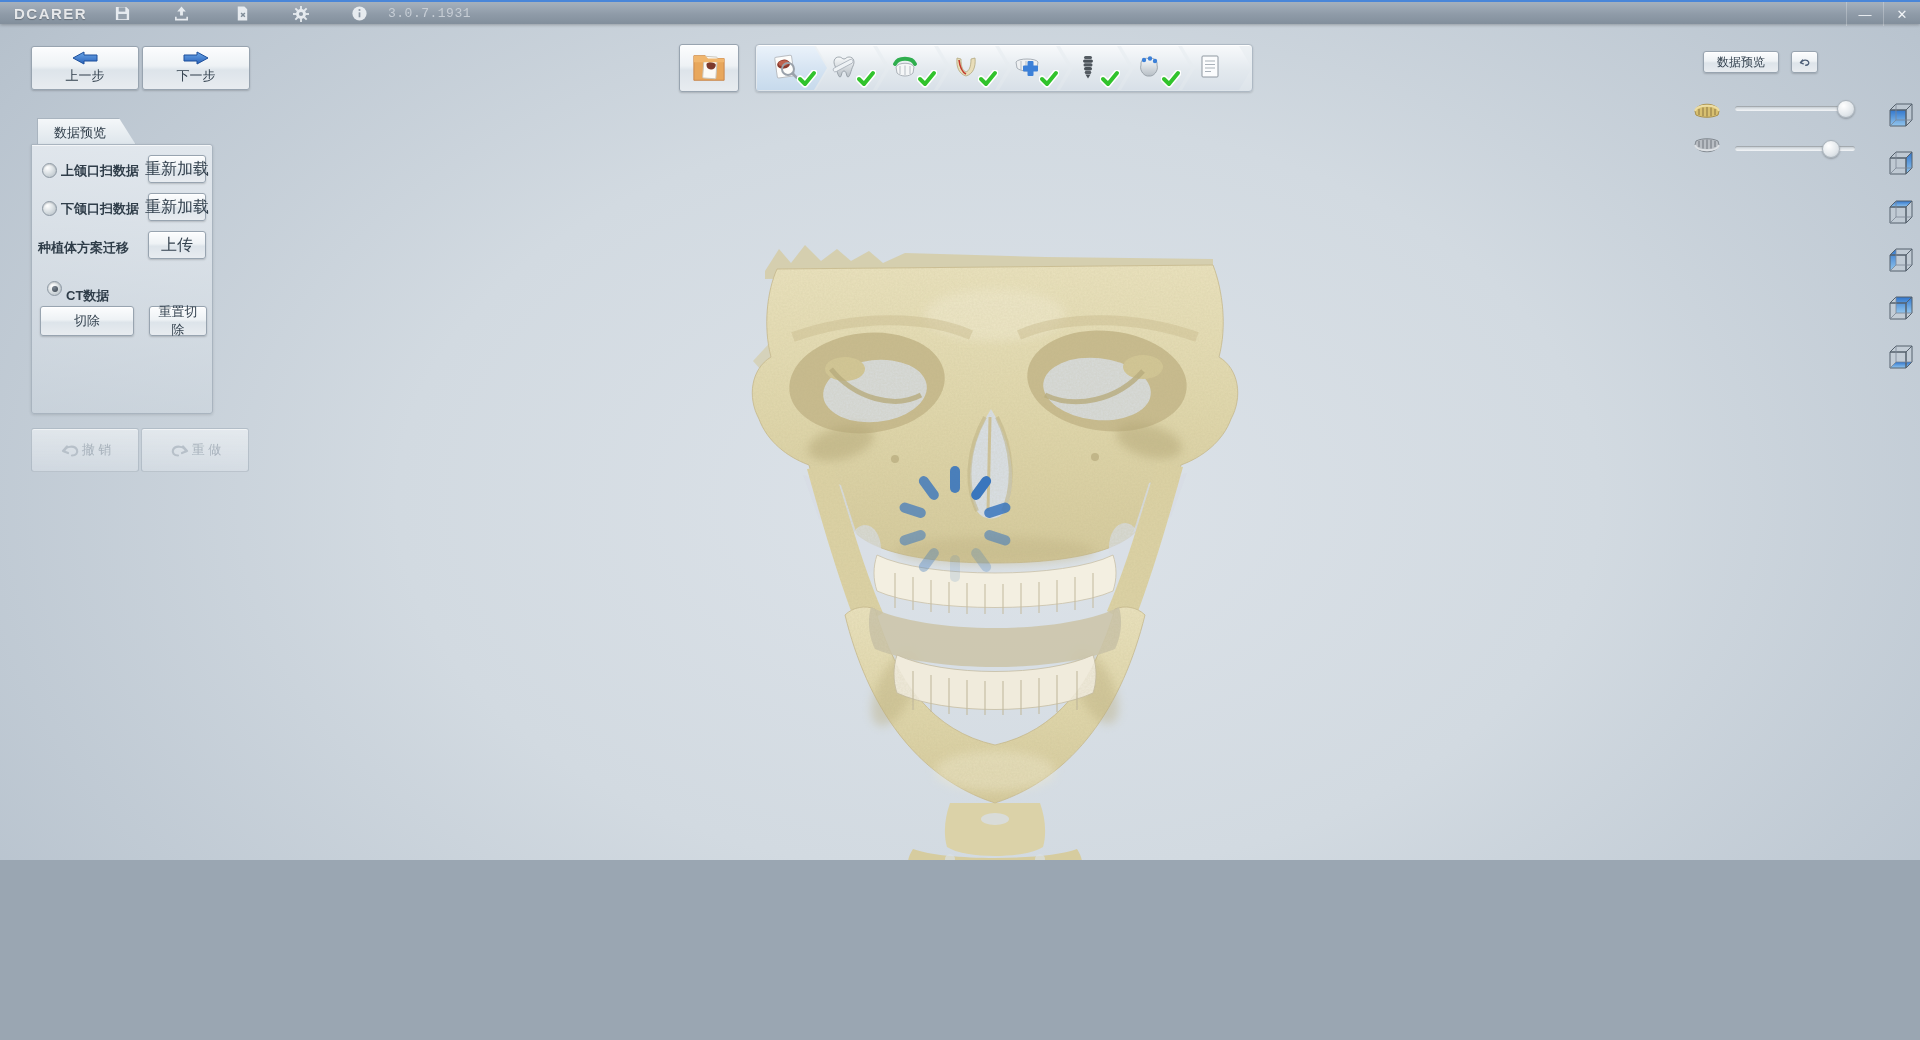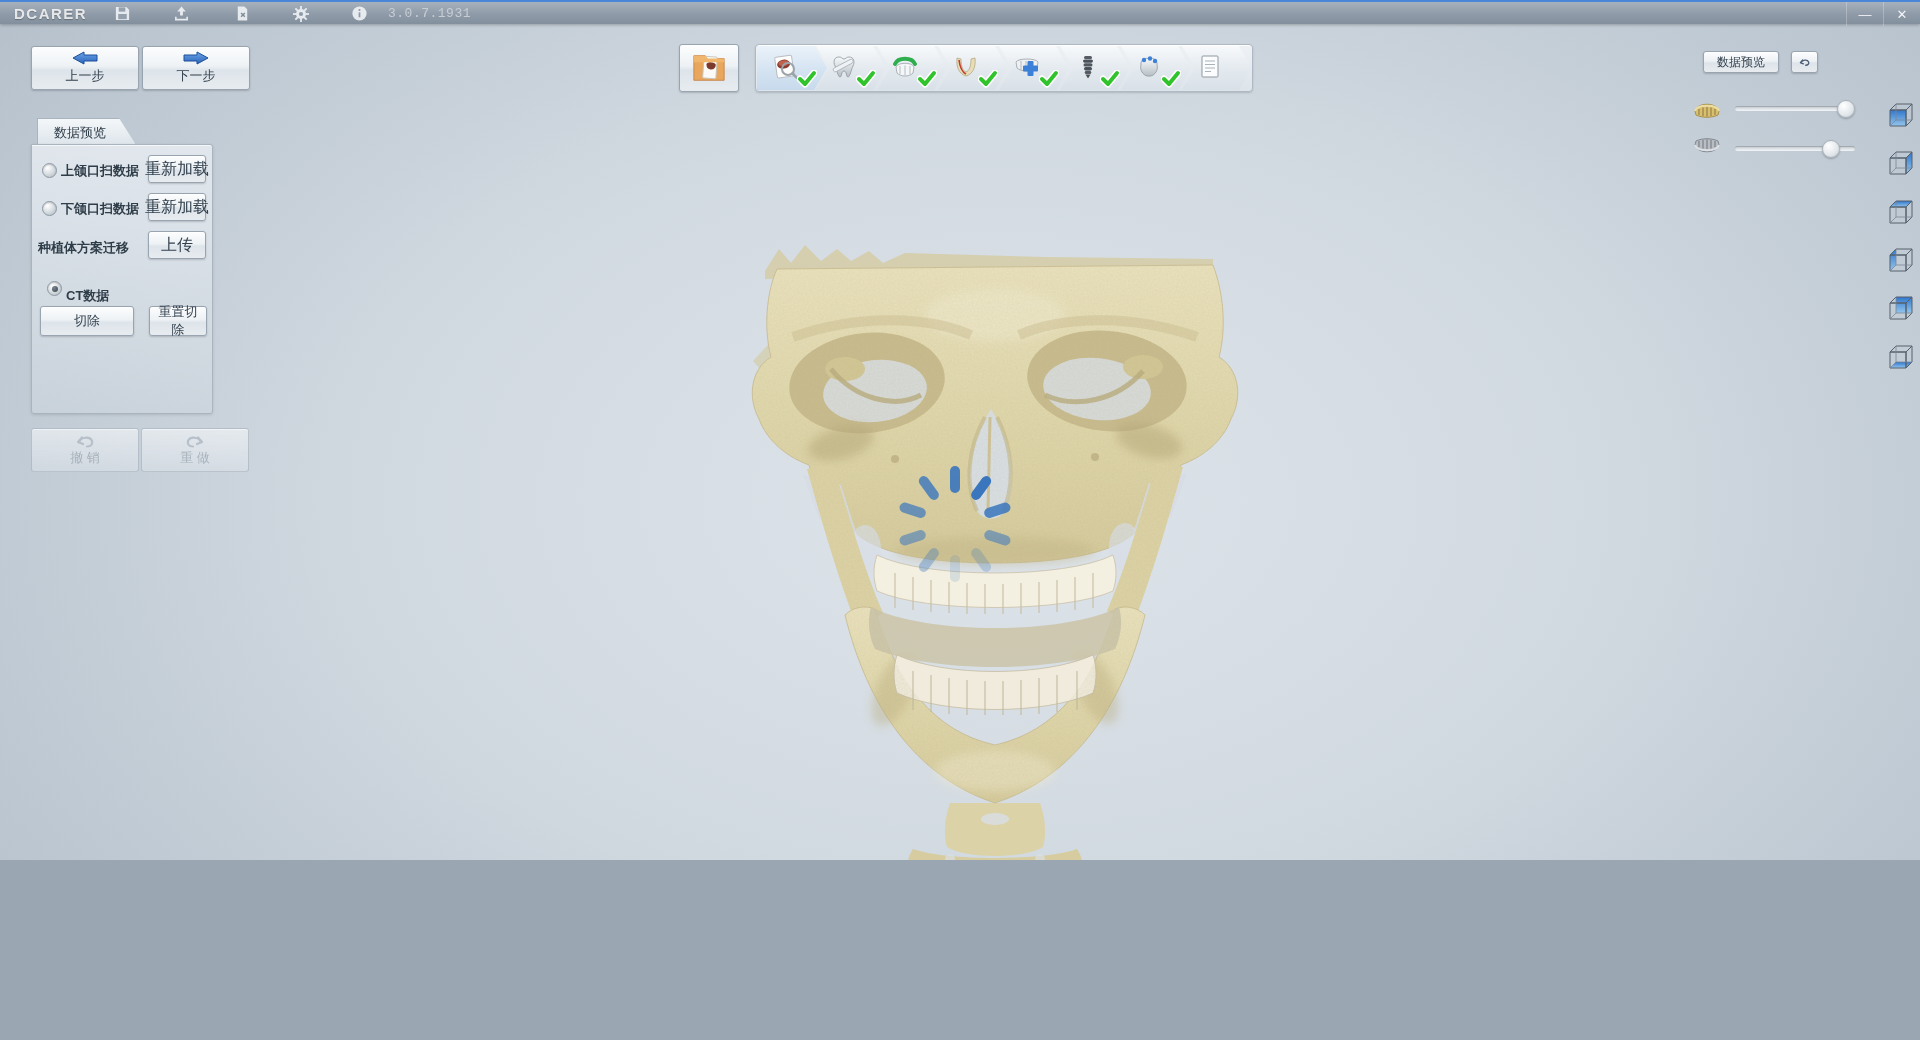--- a/index.html
+++ b/index.html
@@ -32,21 +32,21 @@
     border:1px solid #a9b4bf;border-radius:0 3px 3px 3px;
     background:linear-gradient(rgba(233,238,243,.8),rgba(206,215,223,.55));
     box-shadow:inset 0 1px 0 rgba(255,255,255,.65),0 1px 3px rgba(0,0,0,.12);}
   .radio{position:absolute;width:13px;height:13px;border-radius:50%;border:1px solid #8d98a3;
     background:radial-gradient(circle at 35% 30%, #ffffff, #d3dade 55%, #aeb7bf);box-shadow:inset 0 1px 1px rgba(0,0,0,.15);cursor:pointer;}
   .radio.checked::after{content:"";position:absolute;left:3.5px;top:3.5px;width:6px;height:6px;border-radius:50%;
     background:radial-gradient(circle at 35% 30%, #7a8591, #39424c);}
   .plabel{position:absolute;font-size:13px;color:#2f3d49;white-space:nowrap;font-weight:bold;}
   .pbtn{position:absolute;width:58px;height:28px;font-size:16px;display:flex;align-items:center;justify-content:center;white-space:nowrap;}
   .cutbtn{position:absolute;height:30px;font-size:13px;display:flex;align-items:center;justify-content:center;}
-  .hist-btn{position:absolute;top:428px;width:108px;height:44px;display:flex;flex-direction:column;align-items:center;
+  .hist-btn{position:absolute;top:428px;width:108px;height:44px;display:flex;flex-direction:row;align-items:center;
     justify-content:center;gap:1px;font-size:13px;color:#a8b2bc;
     border:1px solid rgba(152,164,176,.55);background:linear-gradient(rgba(250,252,253,.55),rgba(224,230,236,.45));
     box-shadow:inset 0 1px 0 rgba(255,255,255,.5);border-radius:3px;cursor:default;}
   
   .folder-btn{position:absolute;left:679px;top:44px;width:60px;height:48px;display:flex;align-items:center;justify-content:center;}
   .steps-wrap{position:absolute;left:755px;top:44px;width:498px;height:48px;box-sizing:border-box;
     border:1px solid #aeb9c4;border-radius:4px;background:linear-gradient(#eef2f5,#dde4ea);
     box-shadow:inset 0 1px 0 #fff,0 1px 2px rgba(0,0,0,.15);}
   .step{position:absolute;top:1px;height:44px;width:70px;cursor:pointer;
     background:linear-gradient(#f7f9fb,#e3e9ee 55%,#d8e0e8);}

